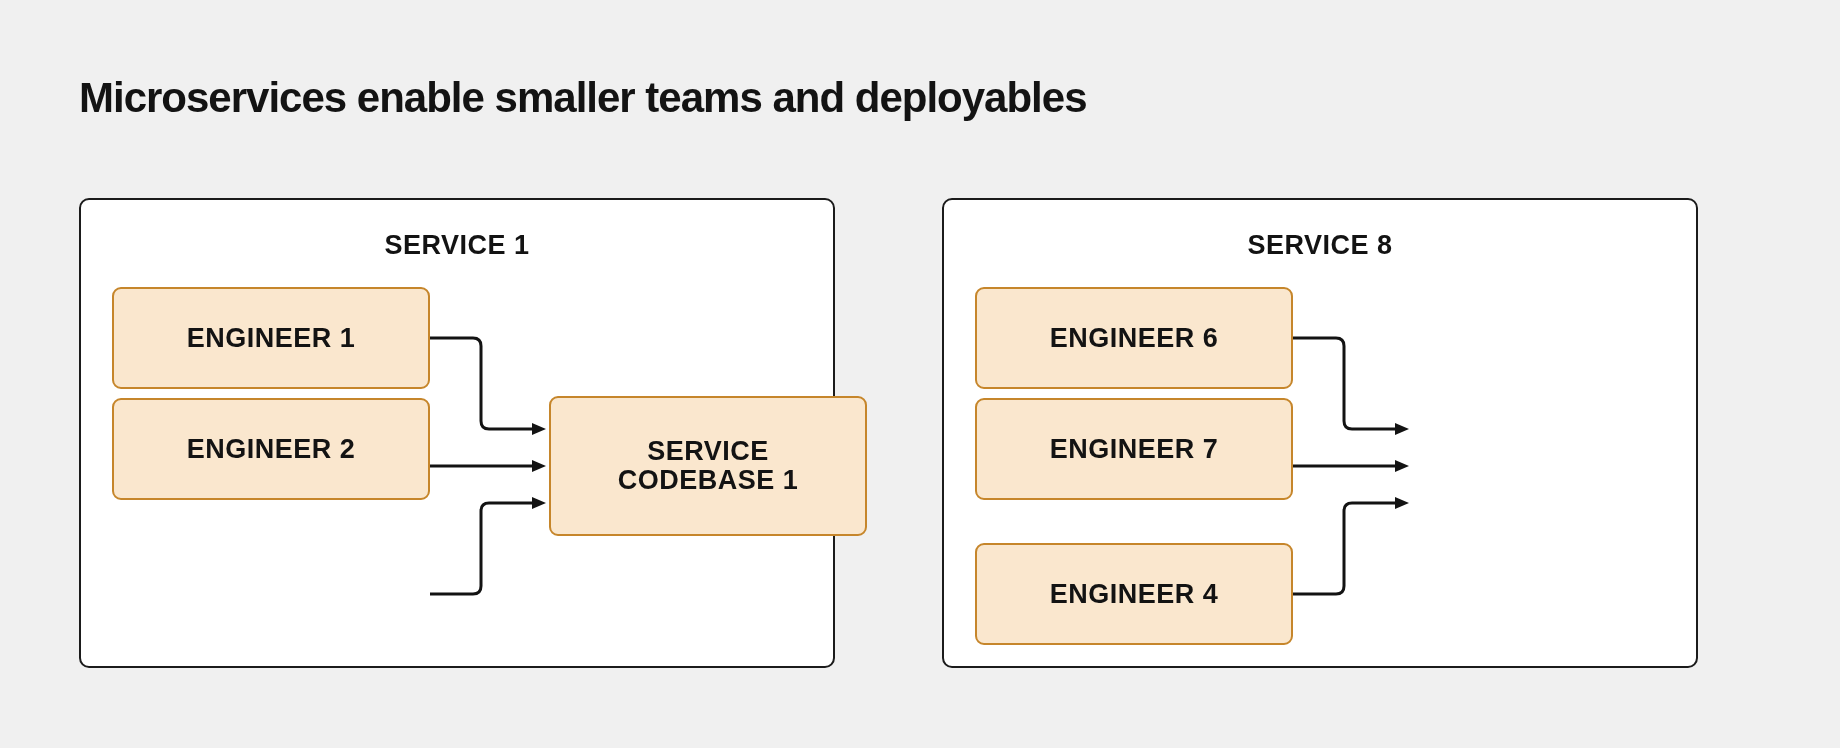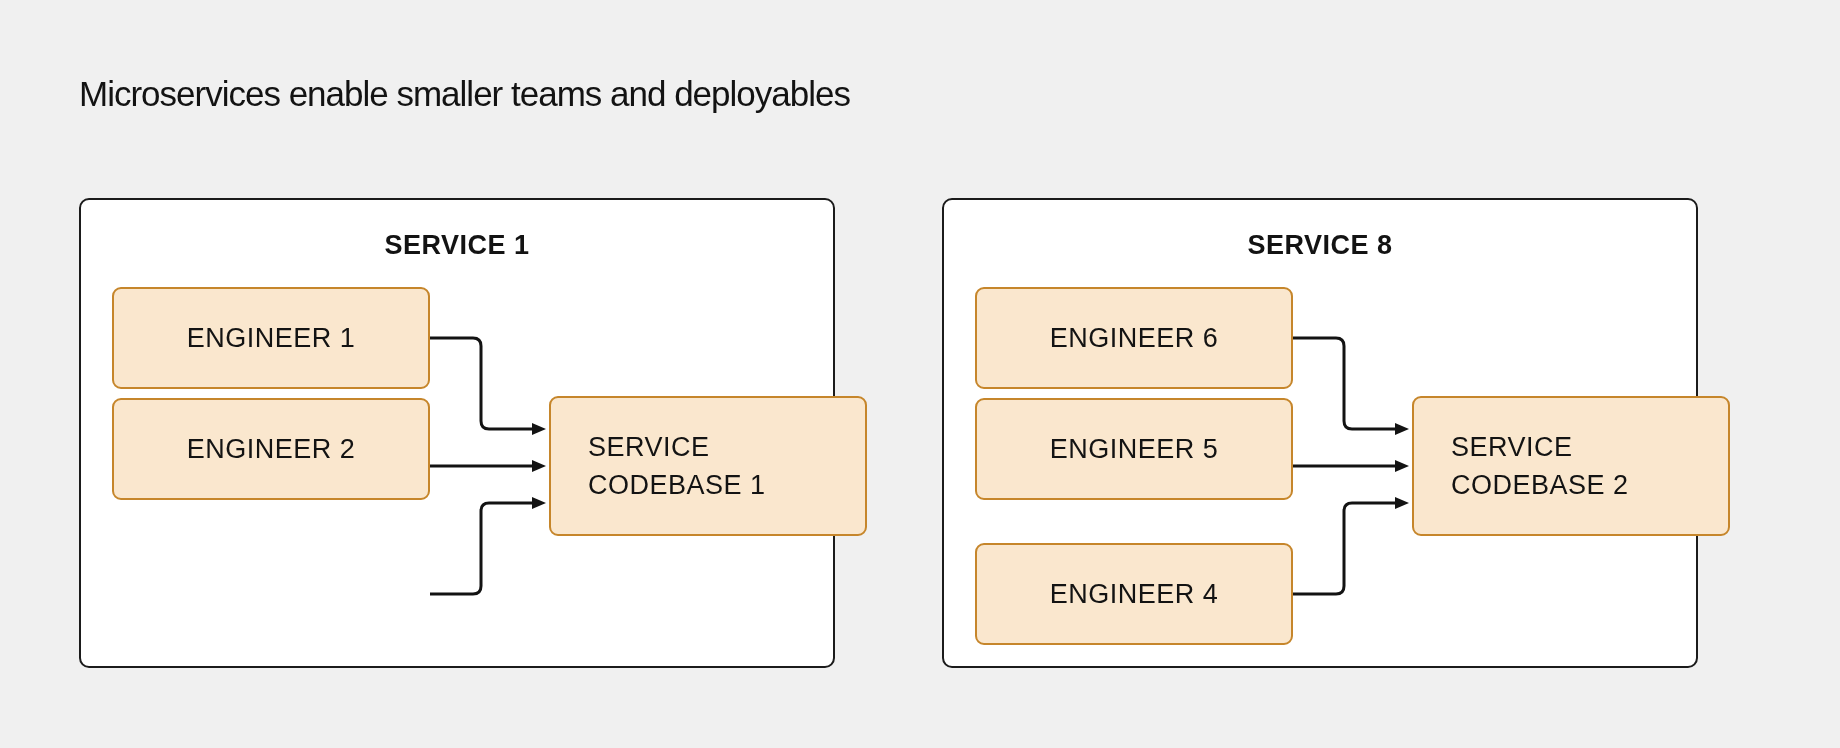--- a/index.html
+++ b/index.html
@@ -17,22 +17,22 @@
     background:var(--background);
     font-family:"Liberation Sans","DejaVu Sans",sans-serif;
     color:var(--text);
     position:relative;
     overflow:hidden;
   }
   .page-title{
     position:absolute;
     left:79px;
     top:74px;
-    font-size:35px;
-    font-weight:400;
+    font-size:42px;
+    font-weight:700;
     letter-spacing:-1px;
     color:var(--text);
     white-space:nowrap;
   }
   .panel{
     position:absolute;
     top:198px;
     width:756px;
     height:470px;
     background:var(--panel-bg);
@@ -52,42 +52,43 @@
     letter-spacing:0.5px;
   }
   .node{
     position:absolute;
     background:var(--box-fill);
     border:2px solid var(--box-border);
     border-radius:9px;
     display:flex;
     align-items:center;
     justify-content:center;
+    text-align:center;
     font-size:27px;
-    font-weight:400;
+    font-weight:700;
     letter-spacing:0.5px;
   }
   .engineer-box{
     left:31px;
     width:318px;
     height:102px;
   }
   .engineer-box.e1{top:87px;}
   .engineer-box.e2{top:198px;}
   .engineer-box.e3{top:343px;}
   .codebase-box{
     left:468px;
     top:196px;
     width:318px;
     height:140px;
   }
   .codebase-box .label{
     display:inline-block;
     max-width:240px;
-    line-height:38px;
+    line-height:29px;
   }
   .connectors{
     position:absolute;
     left:0;top:0;
     width:820px;height:470px;
     pointer-events:none;
   }
   .arrow-line{
     stroke:var(--arrow);
     stroke-width:3;
@@ -126,29 +127,26 @@
   </svg>
 </section>
 
 <section class="panel right">
   <div class="panel-title">SERVICE 8</div>
 
   <div class="node engineer-box e1">
     <span>ENGINEER 6</span>
   </div>
   <div class="node engineer-box e2">
-    <span>ENGINEER 5</span>
+    <span>ENGINEER 7</span>
   </div>
   <div class="node engineer-box e3">
     <span>ENGINEER 4</span>
   </div>
 
-  <div class="node codebase-box">
-    <span class="label">SERVICE CODEBASE 2</span>
-  </div>
 
   <svg class="connectors" viewBox="0 0 820 470">
     <defs>
       <marker id="ah2" markerUnits="userSpaceOnUse" markerWidth="16" markerHeight="14" refX="2" refY="7" orient="auto">
         <path class="arrow-head" d="M1,1 L15,7 L1,13 Z"></path>
       </marker>
     </defs>
     <path class="arrow-line" d="M349,138 L392,138 Q400,138 400,146 L400,221 Q400,229 408,229 L452,229" marker-end="url(#ah2)"></path>
     <path class="arrow-line" d="M349,266 L452,266" marker-end="url(#ah2)"></path>
     <path class="arrow-line" d="M349,394 L392,394 Q400,394 400,386 L400,311 Q400,303 408,303 L452,303" marker-end="url(#ah2)"></path>

